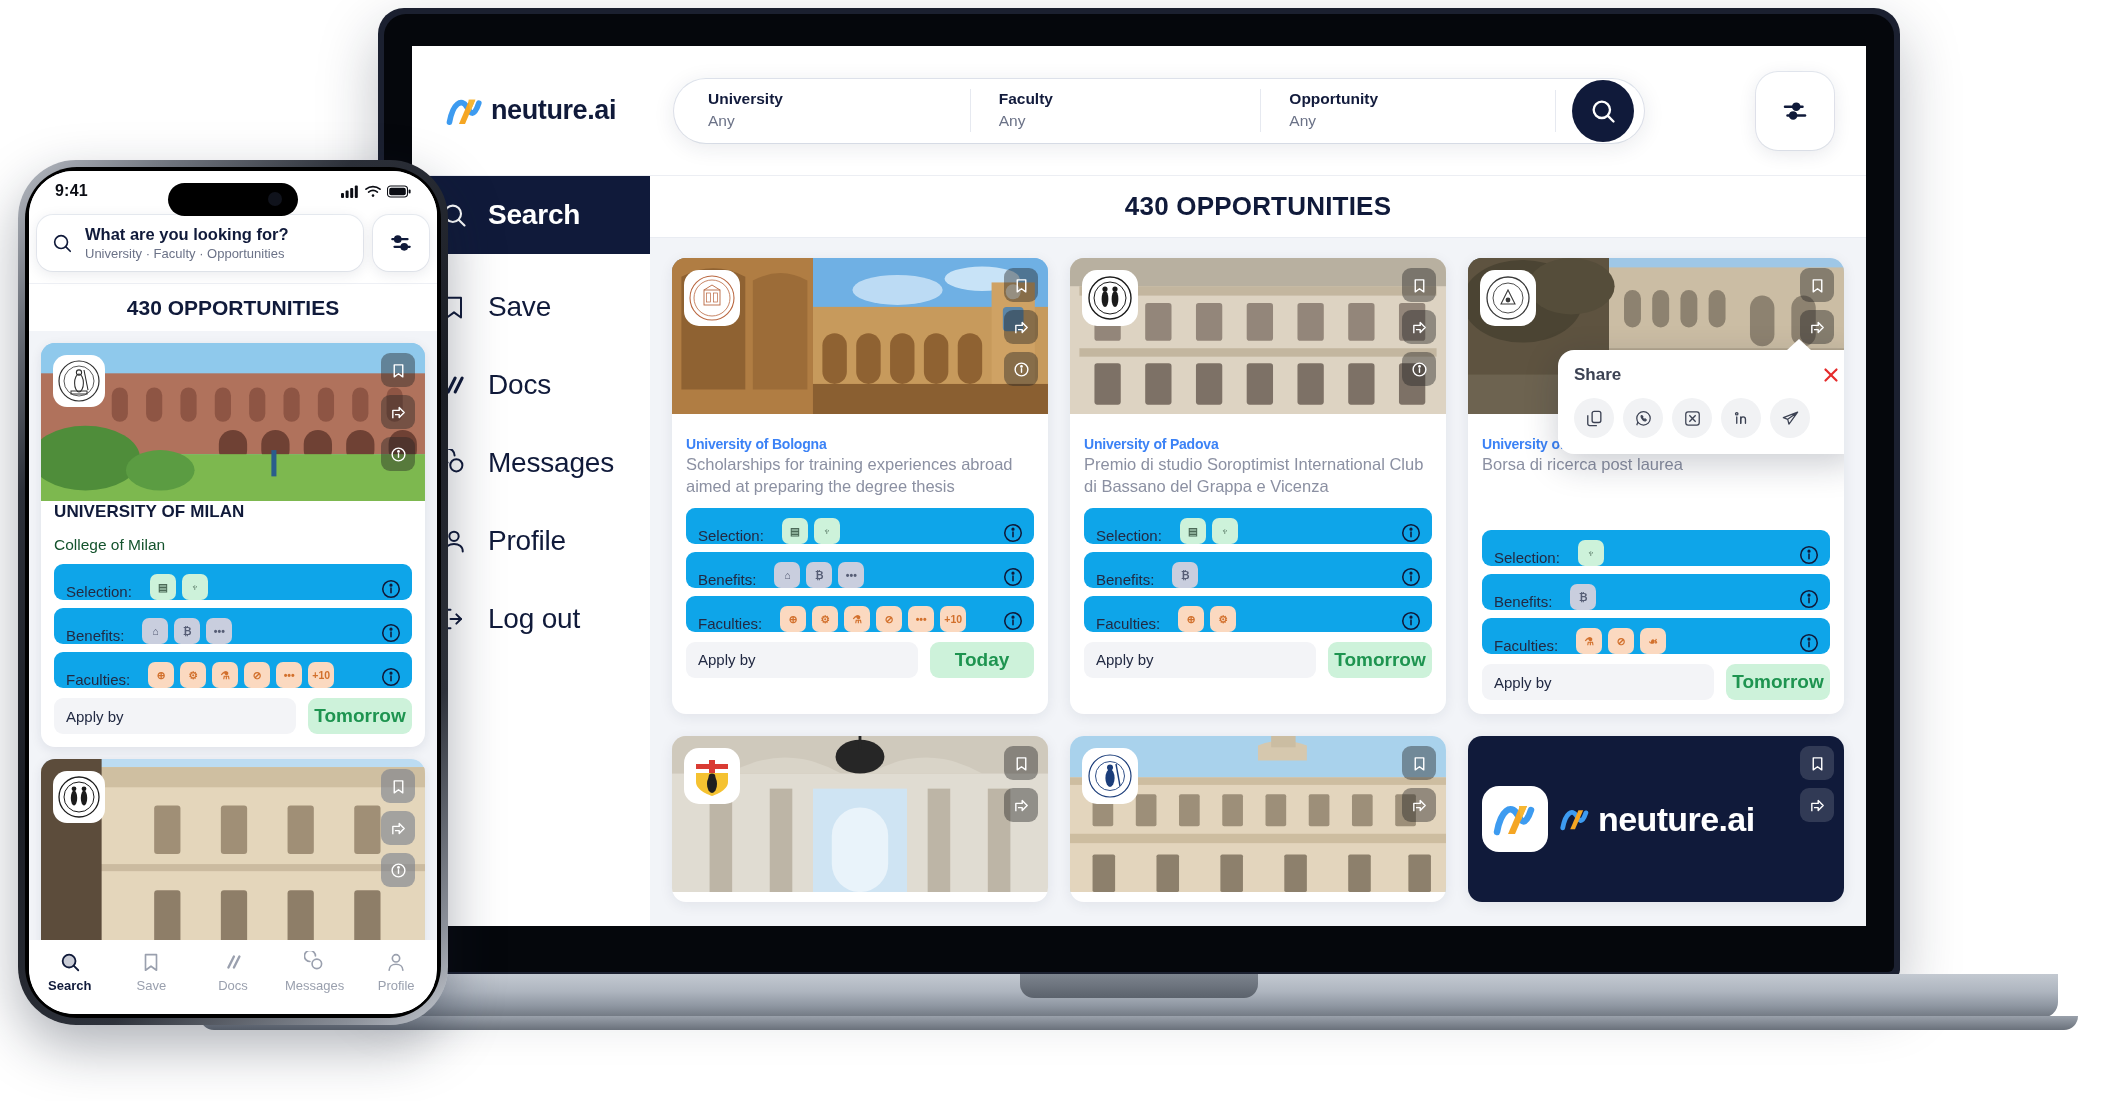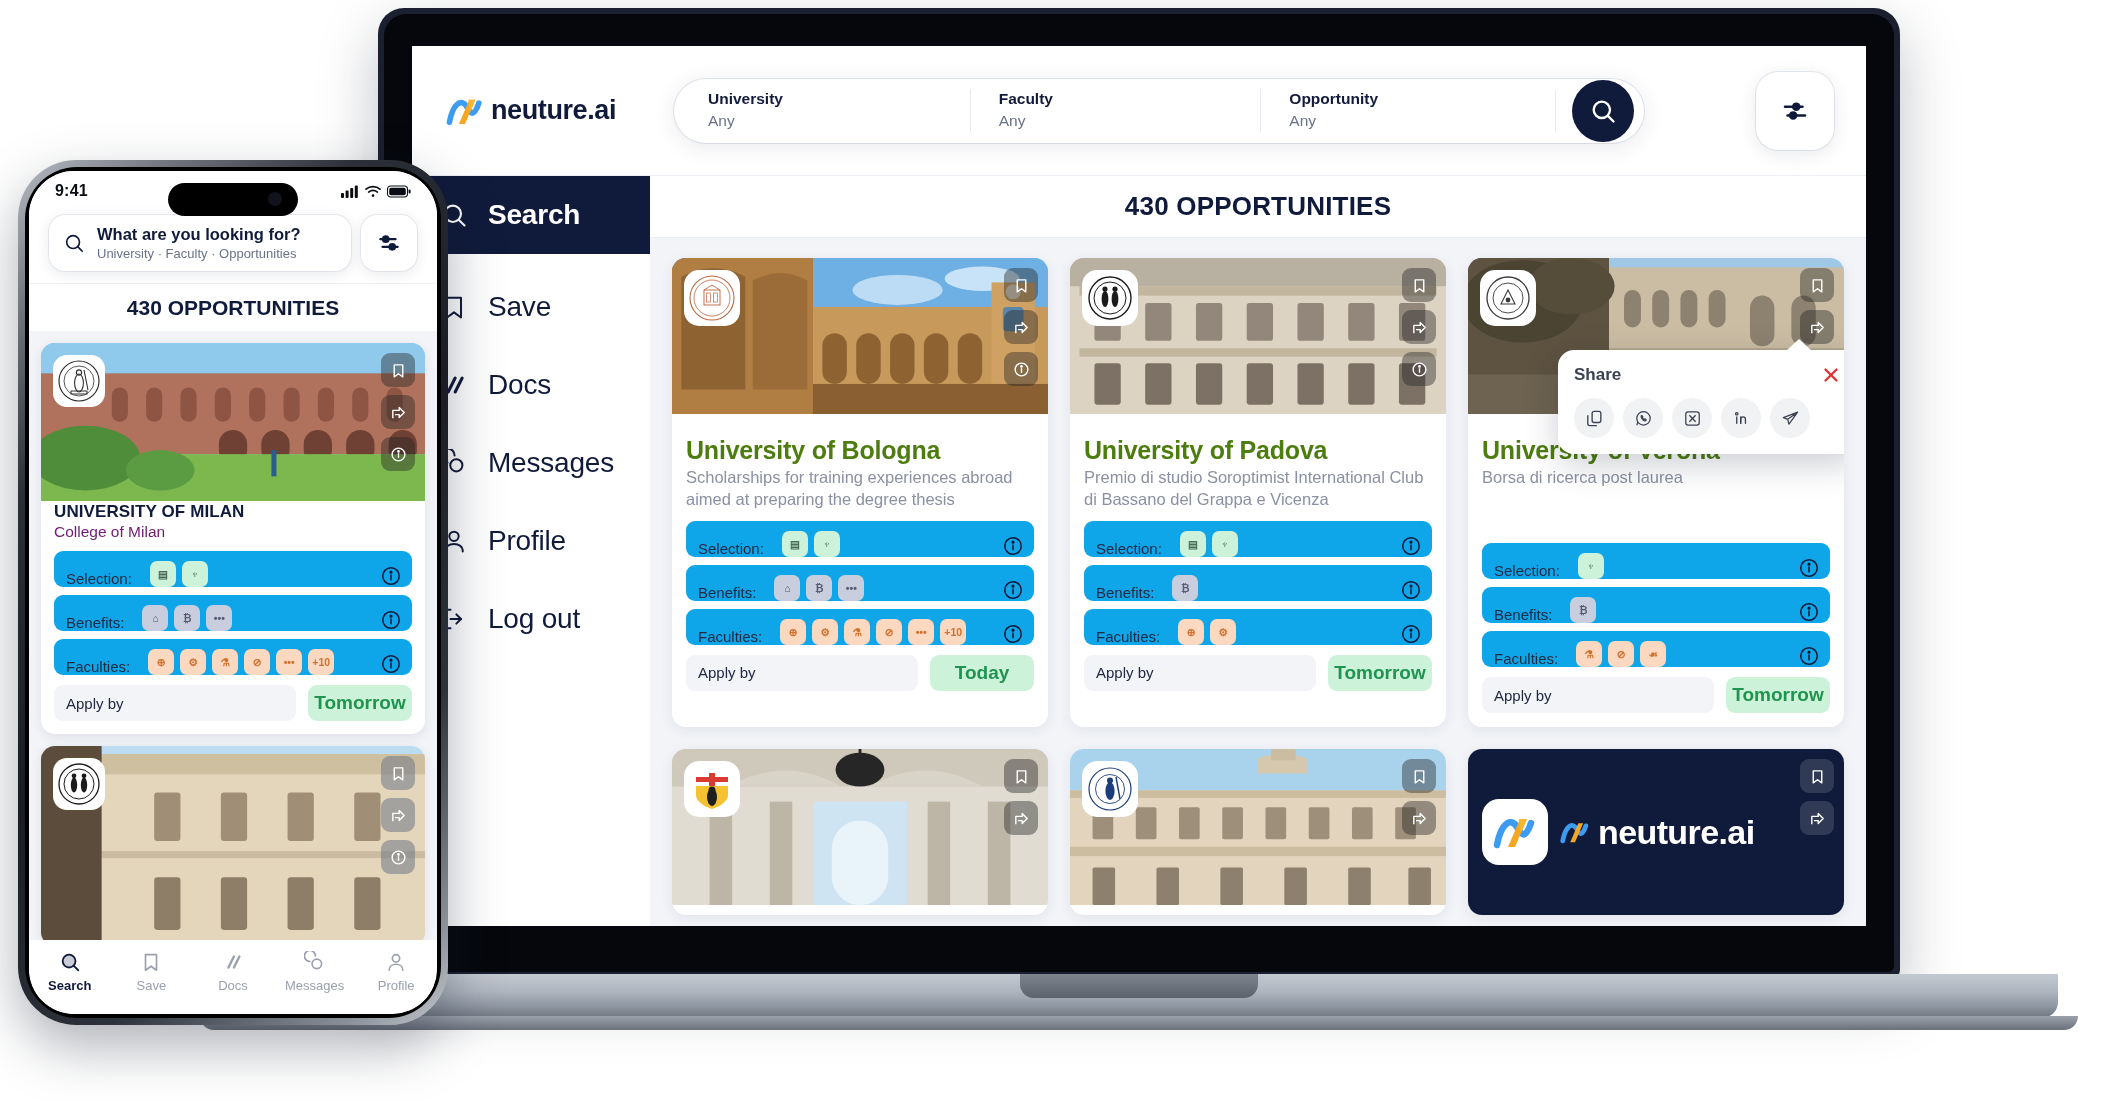--- a/index.html
+++ b/index.html
@@ -102,21 +102,21 @@
   .card-actions{ position:absolute; right:10px; top:10px; display:flex; flex-direction:column; gap:8px; }
   .act{
     width:34px; height:34px; border-radius:9px; background:rgba(35,35,35,.42);
     display:flex; align-items:center; justify-content:center; cursor:pointer;
   }
   .uni-logo{
     position:absolute; left:12px; top:12px; width:56px; height:56px; border-radius:15px;
     background:#fff; display:flex; align-items:center; justify-content:center; overflow:hidden;
   }
   .card-body{ padding:12px 14px 14px 14px; }
-  .card-title{ font-size:25px; font-weight:700; color:#4d7c0f; letter-spacing:-.2px; }
+  .card-title{ font-size:14px; font-weight:700; color:#3b82f6; letter-spacing:-.2px; }
   .card-sub{ font-size:16.5px; color:#8b90a2; line-height:1.32; margin-top:2px; min-height:22px; }
   .attr-rows{ margin-top:10px; display:flex; flex-direction:column; gap:8px; }
   .attr{
     display:flex; align-items:flex-end; background:#0ea5e9; border-radius:9px;
     height:36px; padding:0 10px 0 12px; gap:18px;
   }
   .attr-label{ font-size:15px; color:#222a43; font-weight:400; }
   .chips{ display:flex; gap:6px; flex:1; }
   .chip{
     width:26px; height:26px; border-radius:7px; display:flex; align-items:center; justify-content:center;
@@ -179,41 +179,41 @@
   }
   .ph-status{ height:40px; display:flex; align-items:center; justify-content:space-between; padding:0 26px; background:#fff; }
   .ph-time{ font-size:16px; font-weight:700; color:#0b0d14; letter-spacing:.2px; }
   .ph-right{ display:flex; align-items:center; gap:6px; }
   .notch{
     position:absolute; left:50%; top:12px; transform:translateX(-50%);
     width:130px; height:33px; border-radius:19px; background:#000; z-index:5;
   }
   .notch:after{ content:""; position:absolute; right:16px; top:9px; width:14px; height:14px; border-radius:50%; background:#10131c; }
 
-  .ph-searchrow{ background:#fff; padding:4px 20px 12px; display:flex; gap:10px; align-items:center; }
+  .ph-searchrow{ background:#fff; padding:4px 8px 12px; display:flex; gap:10px; align-items:center; }
   .ph-search{
     flex:1; height:56px; background:#fff; border-radius:16px;
     box-shadow: 0 3px 14px rgba(26,35,70,.10), 0 0 0 1px rgba(234,237,243,.9);
     display:flex; align-items:center; gap:12px; padding:0 14px;
   }
   .ph-s-texts{ line-height:1.18; }
   .ph-s-title{ font-size:16.5px; font-weight:700; color:#101a3a; }
   .ph-s-sub{ font-size:13px; color:#6b7287; margin-top:1px; }
   .ph-filter{
     width:56px; height:56px; border-radius:16px; background:#fff;
     box-shadow: 0 3px 14px rgba(26,35,70,.10), 0 0 0 1px rgba(234,237,243,.9);
     display:flex; align-items:center; justify-content:center;
   }
   .ph-count{ background:#fff; height:48px; display:flex; align-items:center; justify-content:center; border-top:1px solid #eef0f5; }
   .ph-count-text{ font-size:21px; font-weight:800; color:#101a3a; }
   .ph-list{ padding:12px 12px 0; display:flex; flex-direction:column; gap:12px; }
   .ph-card{ background:#fff; border-radius:14px; box-shadow:0 3px 12px rgba(26,35,70,.09); overflow:hidden; }
   .ph-card-img{ position:relative; height:158px; overflow:hidden; }
   .ph-title{ font-size:17px; font-weight:700; color:#101a3a; letter-spacing:.1px; }
-  .ph-sub{ font-size:15.5px; color:#701a75; margin-top:1px; }
+  .ph-sub{ font-size:15.5px; color:#14532d; margin-top:14px; }
 
   .ph-tabbar{
     position:absolute; left:0; right:0; bottom:0; height:74px; background:#fff;
     display:flex; align-items:center; justify-content:space-around; padding-bottom:10px;
     border-radius:0 0 45px 45px;
   }
   .tab{ display:flex; flex-direction:column; align-items:center; gap:5px; cursor:pointer; width:70px; }
   .tab-label{ font-size:13px; color:#9aa0ae; }
   .tab.active .tab-label{ color:#101a3a; font-weight:700; }
 

